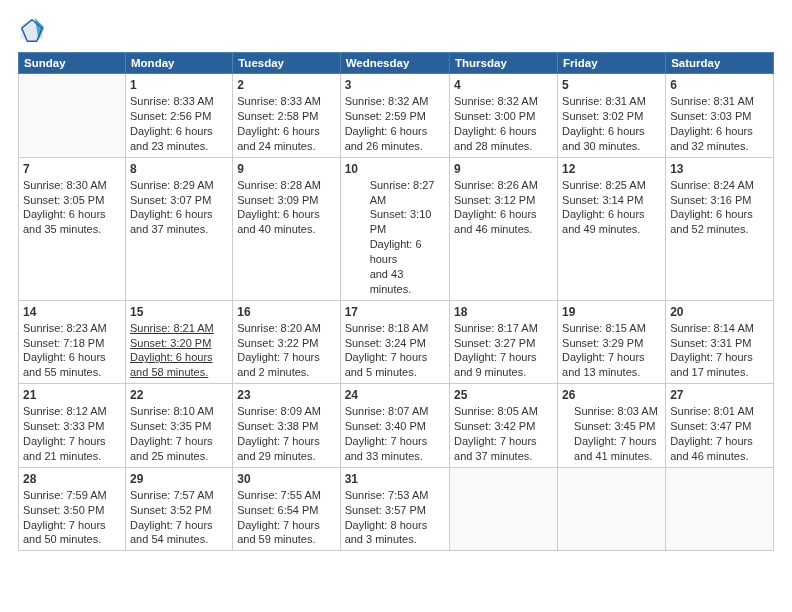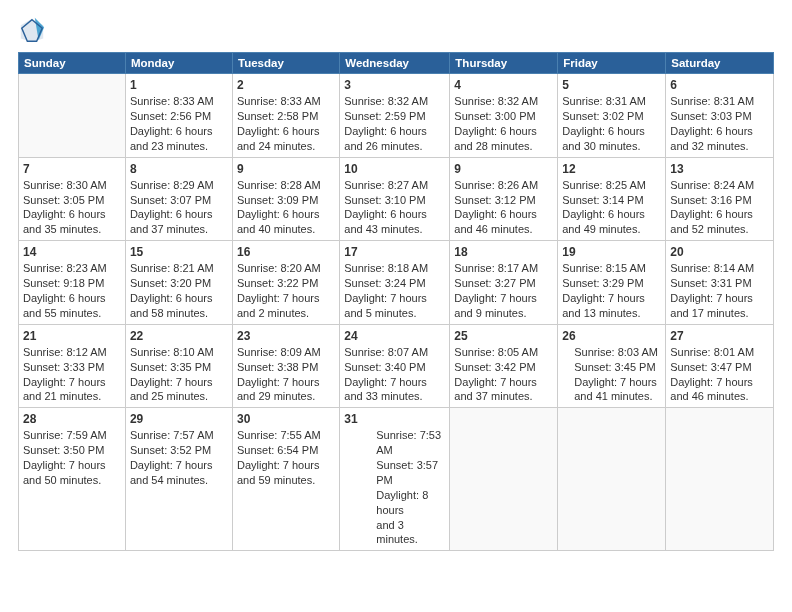--- a/index.html
+++ b/index.html
@@ -187,21 +187,21 @@
           </td>
           <td>
             <span class="day-num">9</span>
             <div class="day-info" style="white-space: pre-line;">Sunrise: 8:28 AM
 Sunset: 3:09 PM
 Daylight: 6 hours
 and 40 minutes.</div>
           </td>
           <td>
             <span class="day-num">10</span>
-            <div class="day-info" style="white-space: pre-line;">Sunrise: 8:27 AM
+            <div class="day-info" style="white-space: pre-line; margin-left: 25px;">Sunrise: 8:27 AM
 Sunset: 3:10 PM
 Daylight: 6 hours
 and 43 minutes.</div>
           </td>
           <td>
             <span class="day-num">9</span>
             <div class="day-info" style="white-space: pre-line;">Sunrise: 8:26 AM
 Sunset: 3:12 PM
 Daylight: 6 hours
 and 46 minutes.</div>
@@ -218,27 +218,27 @@
             <div class="day-info" style="white-space: pre-line;">Sunrise: 8:24 AM
 Sunset: 3:16 PM
 Daylight: 6 hours
 and 52 minutes.</div>
           </td>
         </tr>
         <tr>
           <td>
             <span class="day-num">14</span>
             <div class="day-info" style="white-space: pre-line;">Sunrise: 8:23 AM
-Sunset: 9:18 PM
+Sunset: 7:18 PM
 Daylight: 6 hours
 and 55 minutes.</div>
           </td>
           <td>
             <span class="day-num">15</span>
-            <div class="day-info" style="white-space: pre-line;">Sunrise: 8:21 AM
+            <div class="day-info" style="white-space: pre-line; text-decoration: underline;">Sunrise: 8:21 AM
 Sunset: 3:20 PM
 Daylight: 6 hours
 and 58 minutes.</div>
           </td>
           <td>
             <span class="day-num">16</span>
             <div class="day-info" style="white-space: pre-line;">Sunrise: 8:20 AM
 Sunset: 3:22 PM
 Daylight: 7 hours
 and 2 minutes.</div>
@@ -340,21 +340,21 @@
           </td>
           <td>
             <span class="day-num">30</span>
             <div class="day-info" style="white-space: pre-line;">Sunrise: 7:55 AM
 Sunset: 6:54 PM
 Daylight: 7 hours
 and 59 minutes.</div>
           </td>
           <td>
             <span class="day-num">31</span>
-            <div class="day-info" style="white-space: pre-line; margin-left: 32px;">Sunrise: 7:53 AM
+            <div class="day-info" style="white-space: pre-line;">Sunrise: 7:53 AM
 Sunset: 3:57 PM
 Daylight: 8 hours
 and 3 minutes.</div>
           </td>
           <td class="empty"></td>
           <td class="empty"></td>
           <td class="empty"></td>
         </tr>
       </tbody>
   </table>

